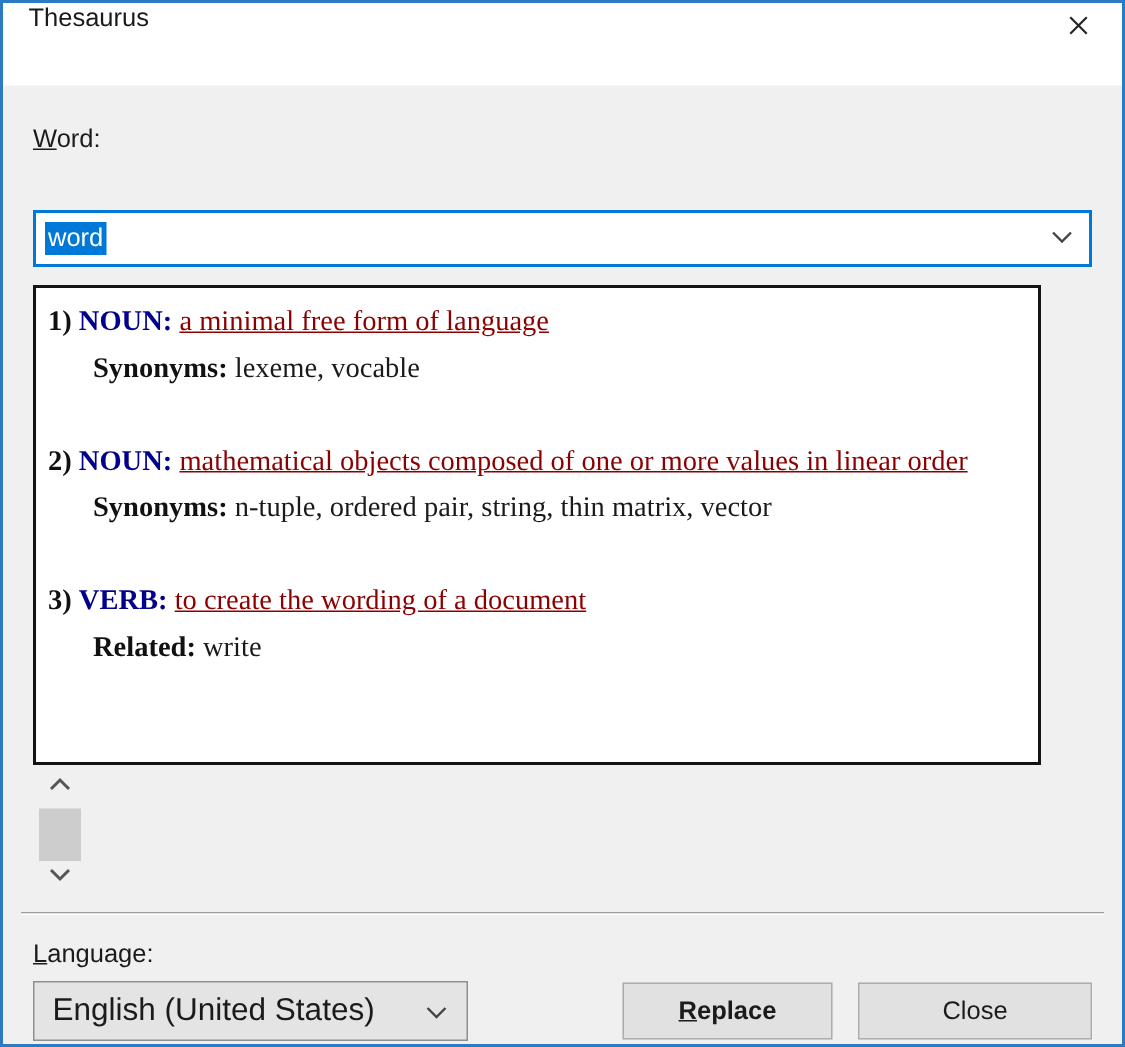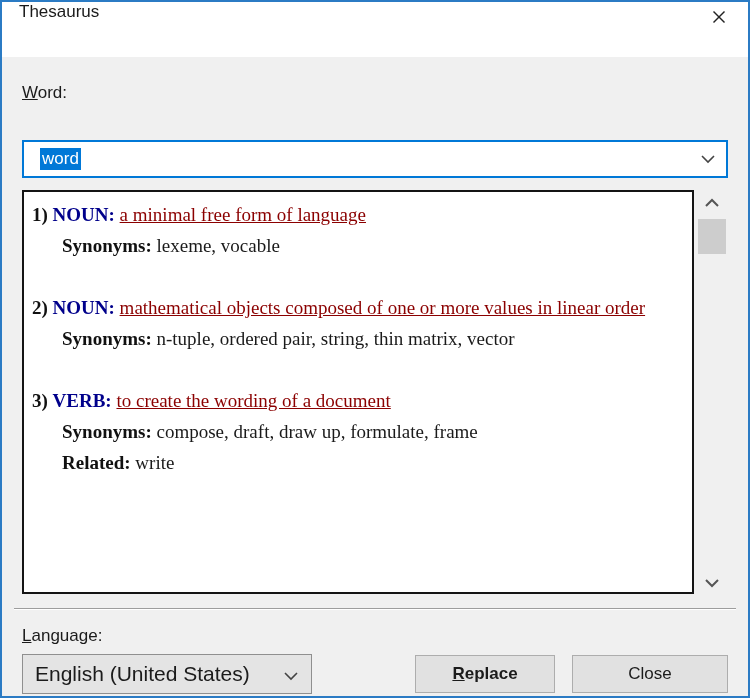--- a/index.html
+++ b/index.html
@@ -29,31 +29,31 @@
   .body{ padding:26px 20px 0; }
 
   .field-label{ font-size:17px; color:#1b1b1b; display:block; margin-bottom:20px; }
   .ul{ text-decoration:underline; }
 
   
   .combo-word{
     height:38px; background:#ffffff;
     border:2px solid #0078d7;
     display:flex; align-items:center;
-    padding:0 10px 0 16px;
+    padding:0 10px 0 6px;
     margin-top:37px;
   }
   .selected-text{
     background:#0078d7; color:#ffffff;
     font-size:17px; padding:1px 2px;
   }
   .combo-word .chev{ margin-left:auto; }
 
   
-  .content-row{ display:flex; margin-top:12px; height:404px; }
+  .content-row{ display:flex; margin-top:12px; height:404px;flex-direction:column; }
   .content-box{
     width:672px; height:404px;
     background:#ffffff; border:2px solid #141414;
     padding:7px 8px 0;
     font-family:"Liberation Serif", serif;
     font-size:19px; line-height:31px; color:#1a1a1a;
     overflow:hidden;
   }
   .entry{ margin-bottom:31px; }
   .entry:last-child{ margin-bottom:0; }
@@ -141,21 +141,20 @@
   <div class="entry">
     <div class="entry-head"><span class="entry-num">2)</span> <span class="entry-pos">NOUN:</span> <a class="def-link">mathematical objects composed of one or more values in linear order</a></div>
     <div>
   <div class="detail"><b>Synonyms:</b> <span>n-tuple, ordered pair, string, thin matrix, vector</span></div>
 </div>
   </div>
 
   <div class="entry">
     <div class="entry-head"><span class="entry-num">3)</span> <span class="entry-pos">VERB:</span> <a class="def-link">to create the wording of a document</a></div>
     <div>
-  <div class="detail"><b>Synonyms:</b> <span>compose, draft, draw up, formulate, frame</span></div>
 
   <div class="detail"><b>Related:</b> <span>write</span></div>
 </div>
   </div>
 </div>
 
       <div class="scrollbar">
         <span class="sb-btn">
           <svg width="16" height="10" viewBox="0 0 16 10">
             <polyline points="2,8 8,2 14,8" fill="none" stroke="#555" stroke-width="2"></polyline>

